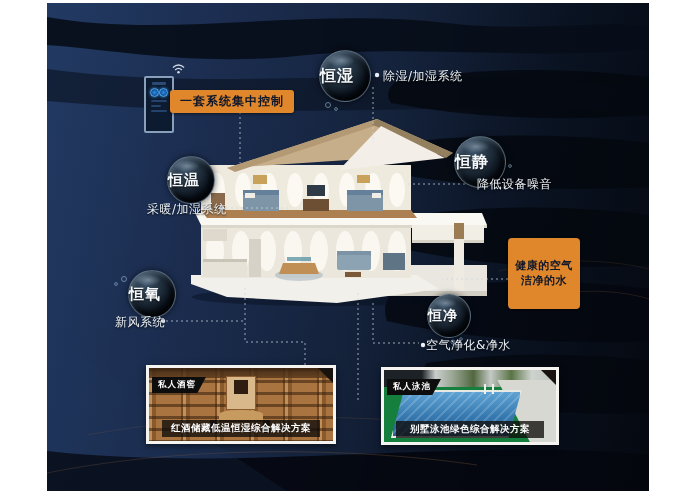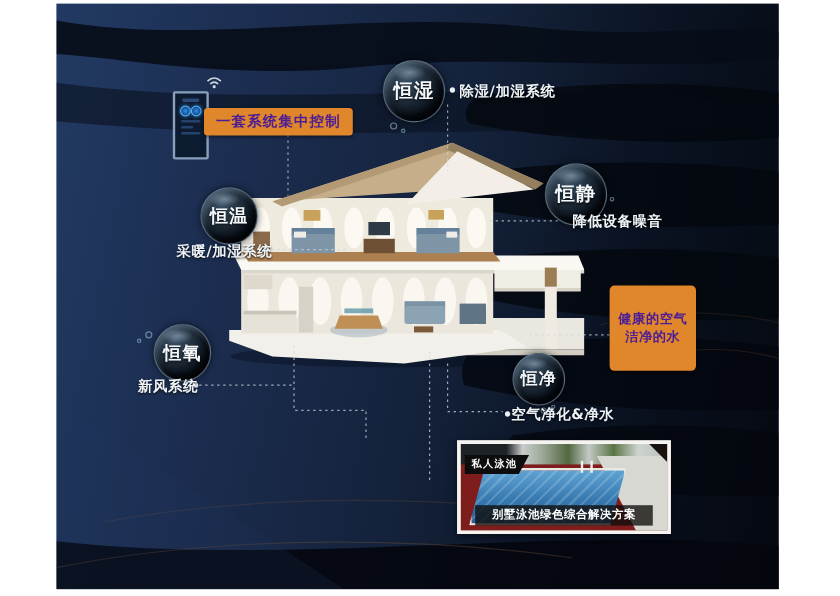--- a/index.html
+++ b/index.html
@@ -7,39 +7,39 @@
   .frame { position:relative; width:700px; height:497px; background:#ffffff; }
   .canvas { position:absolute; left:47px; top:3px; width:602px; height:488px; overflow:hidden;
     background:linear-gradient(102deg,#223a63 0%,#1b2c4e 28%,#14223b 52%,#0a1322 74%,#05080f 100%); }
   .bg-svg, .conn-svg { position:absolute; left:0; top:0; width:602px; height:488px; pointer-events:none; }
 
   
   .bubble { position:absolute; border-radius:50%;
     background:radial-gradient(circle at 36% 30%, #3c5268 0%, #22313f 34%, #0b131d 62%, #03060b 88%);
     border:1px solid rgba(165,195,220,.45);
     box-shadow: inset 2px 3px 4px rgba(190,220,245,.25), inset -3px -4px 6px rgba(0,0,0,.8), 0 0 6px rgba(0,0,0,.6);
-    display:flex; align-items:center; justify-content:center; }
+    display:flex; align-items:center; justify-content:flex-start; }
   .bubble::before { content:""; position:absolute; left:14%; top:6%; width:55%; height:26%;
     border-radius:50%; background:radial-gradient(ellipse at center, rgba(220,240,255,.38), rgba(220,240,255,0) 70%); }
   .bubble span { color:#f4f8fb; font-weight:bold; letter-spacing:1px; text-shadow:0 1px 2px rgba(0,0,0,.8); }
   .b-hengshi { left:272px; top:47px;  width:52px; height:52px; } .b-hengshi span{font-size:16px;}
   .b-hengjing{ left:407px; top:133px; width:52px; height:52px; } .b-hengjing span{font-size:16px;}
   .b-hengwen { left:120px; top:153px; width:48px; height:48px; } .b-hengwen span{font-size:15px;font-family:Liberation Serif, serif;}
   .b-hengyang{ left:81px;  top:267px; width:48px; height:48px; } .b-hengyang span{font-size:15px;}
   .b-hengjing2{left:380px; top:291px; width:44px; height:44px; } .b-hengjing2 span{font-size:14px;}
 
-  .syslabel { position:absolute; color:#eef3f7; font-size:12px; font-weight:bold; letter-spacing:.5px;
+  .syslabel { position:absolute; color:#eef3f7; font-size:12px; font-weight:normal; letter-spacing:.5px;
     text-shadow:0 1px 2px rgba(0,0,0,.85); white-space:nowrap; }
   .l-chushi  { left:336px; top:65px; }
   .l-jiangdi { left:430px; top:173px; }
   .l-cainuan { left:100px; top:198px; }
   .l-xinfeng { left:68px;  top:311px; }
   .l-jinghua { left:379px; top:334px; }
 
-  .orange-tag { position:absolute; background:#e0862b; color:#4c1d95; font-weight:bold;
+  .orange-tag { position:absolute; background:#e0862b; color:#0f172a; font-weight:bold;
     border-radius:3px; box-shadow:0 1px 3px rgba(0,0,0,.5); }
   .tag-control { left:123px; top:87px; font-size:12px; padding:3px 10px; letter-spacing:1px; }
   .tag-health { left:461px; top:235px; width:72px; font-size:11px; line-height:1.4;
     padding:20px 4px; text-align:center; border-radius:4px; letter-spacing:.5px; }
 
   
   .phone { position:absolute; left:97px; top:73px; width:30px; height:57px;
     background:#0d1b30; border:2px solid #89a0bd; border-radius:2px; padding:3px 3px; }
   .phone .hdr { height:3px; margin:1px 3px 3px; background:#2c4a74; border-radius:1px; }
   .phone .knobs { display:flex; justify-content:space-between; padding:0 1px; }
@@ -59,21 +59,21 @@
      repeating-linear-gradient(180deg, rgba(42,22,8,.50) 0 3px, rgba(0,0,0,0) 3px 12px),
      repeating-linear-gradient(90deg, #c0905a 0 3px, #8a5a2d 3px 7px, #a97440 7px 32px, #7a4c24 32px 34px),
      #9a6a38; }
   .wine-top { position:absolute; left:0; top:0; width:100%; height:10px; background:linear-gradient(180deg,#35210f,#5a3a1c); opacity:.85; }
   .wine-arch { position:absolute; left:42%; top:8px; width:16%; height:34px; background:#d9b98c; border:1px solid #8a5c30; }
   .wine-art { position:absolute; left:46%; top:12px; width:8%; height:14px; background:#2e1d10; }
   .wine-table { position:absolute; left:38%; top:42px; width:24%; height:10px; background:#c79a5f; border-radius:45% 45% 0 0; box-shadow:0 2px 0 #5f3d1d; }
   .wine-stool1,.wine-stool2 { position:absolute; top:52px; width:7px; height:13px; background:#241811; }
   .wine-stool1{ left:33%; } .wine-stool2{ left:62%; }
 
-  .pool-photo { background:#7f1d1d; }
+  .pool-photo { background:#15803d; }
   .pool-strip { position:absolute; left:0; top:0; width:100%; height:17px;
      background:linear-gradient(90deg,#1d2226 0%,#1d2226 22%,#c9cdcc 30%,#9aa694 40%,#51683f 52%,#c4c9c6 62%,#5a7445 74%,#cfd3d0 86%,#b9c0ba 100%); }
   .pool-deck { position:absolute; right:0; top:10px; width:55%; height:100%;
      background:#d8d8d2; clip-path:polygon(38% 0,100% 0,100% 100%,78% 100%); }
   .pool-water { position:absolute; left:4%; top:20px; width:76%; height:48px;
      background:
        repeating-linear-gradient(135deg, rgba(255,255,255,.16) 0 2px, rgba(0,0,0,0) 2px 7px),
        linear-gradient(180deg,#5fa3d4 0%,#3579b0 55%,#2a5f98 100%);
      border:2px solid #e8e9e4; clip-path:polygon(10% 0,100% 0,90% 100%,0 100%); }
   .pool-rail { position:absolute; left:58%; top:14px; width:10px; height:10px;
@@ -253,20 +253,33 @@
     <div class="syslabel l-jiangdi">降低设备噪音</div>
     <div class="syslabel l-cainuan">采暖/加湿系统</div>
     <div class="syslabel l-xinfeng">新风系统</div>
     <div class="syslabel l-jinghua">空气净化&amp;净水</div>
 
     <div class="orange-tag tag-health">
       <div>健康的空气</div>
       <div>洁净的水</div>
     </div>
 
+    <div class="card card-wine">
+      <div class="photo wine-photo">
+        <div class="wine-top"></div>
+        <div class="wine-arch"></div>
+        <div class="wine-art"></div>
+        <div class="wine-table"></div>
+        <div class="wine-stool1"></div>
+        <div class="wine-stool2"></div>
+        <div class="badge">私人酒窖</div>
+        <div class="fold"></div>
+        <div class="caption">红酒储藏低温恒湿综合解决方案</div>
+      </div>
+    </div>
 
     <div class="card card-pool">
       <div class="photo pool-photo">
         <div class="pool-strip"></div>
         <div class="pool-deck"></div>
         <div class="pool-water"></div>
         <div class="pool-rail"></div>
         <div class="badge">私人泳池</div>
         <div class="fold"></div>
         <div class="caption">别墅泳池绿色综合解决方案</div>

